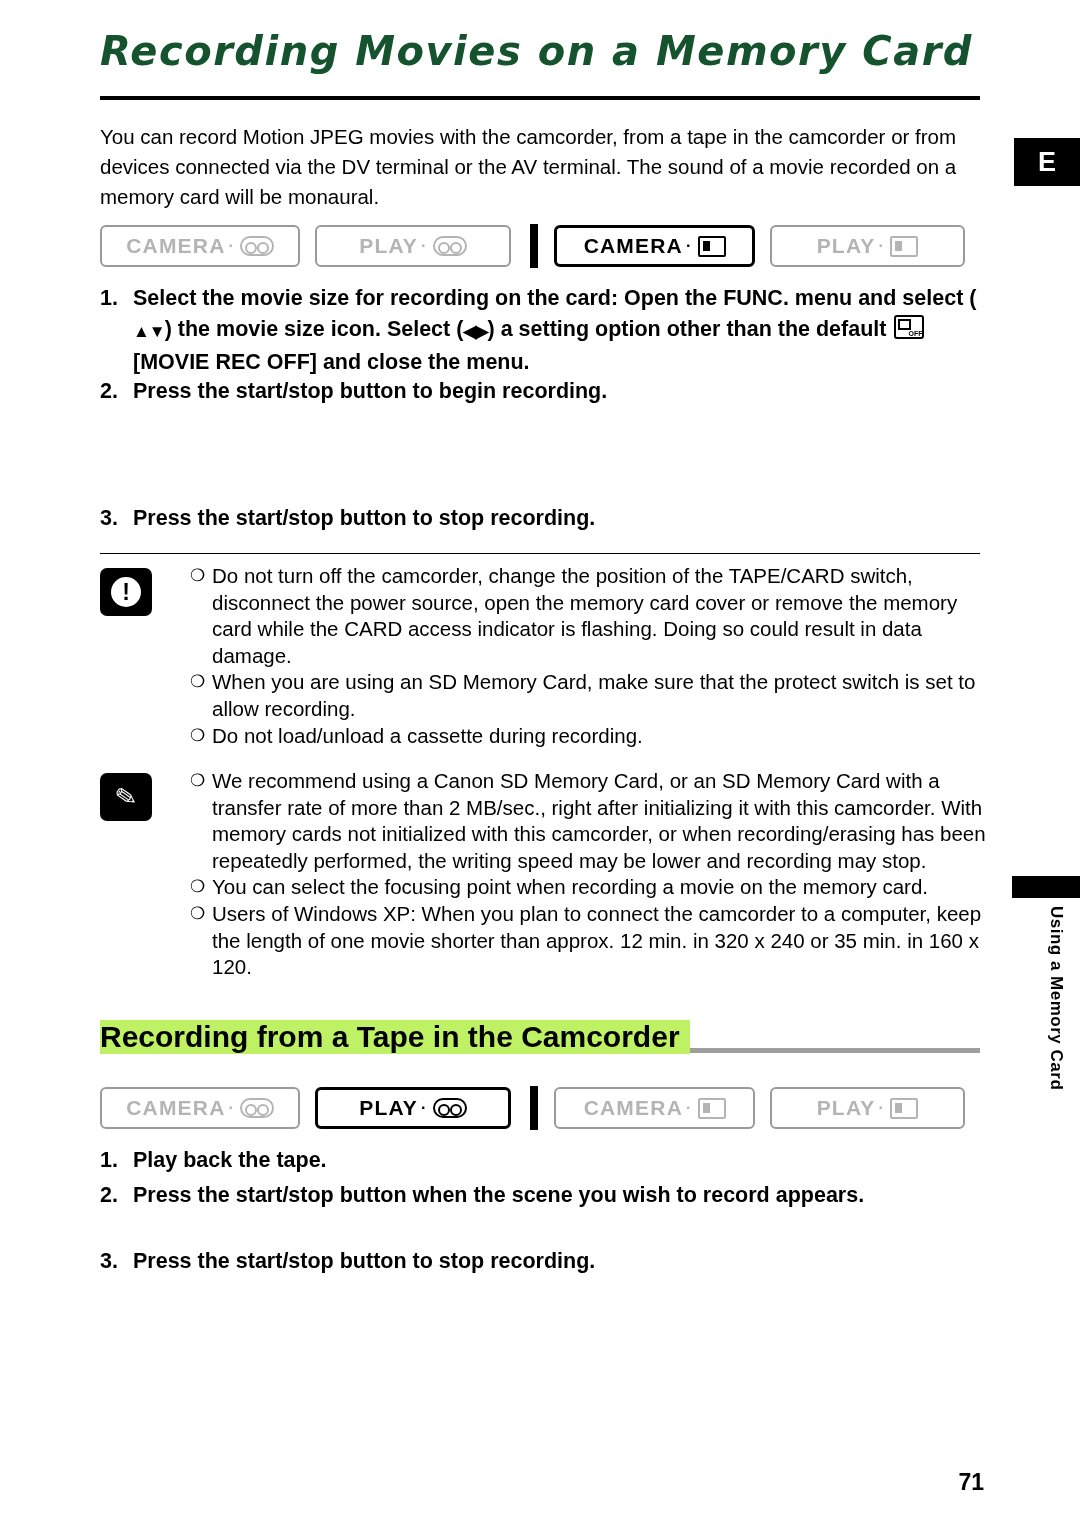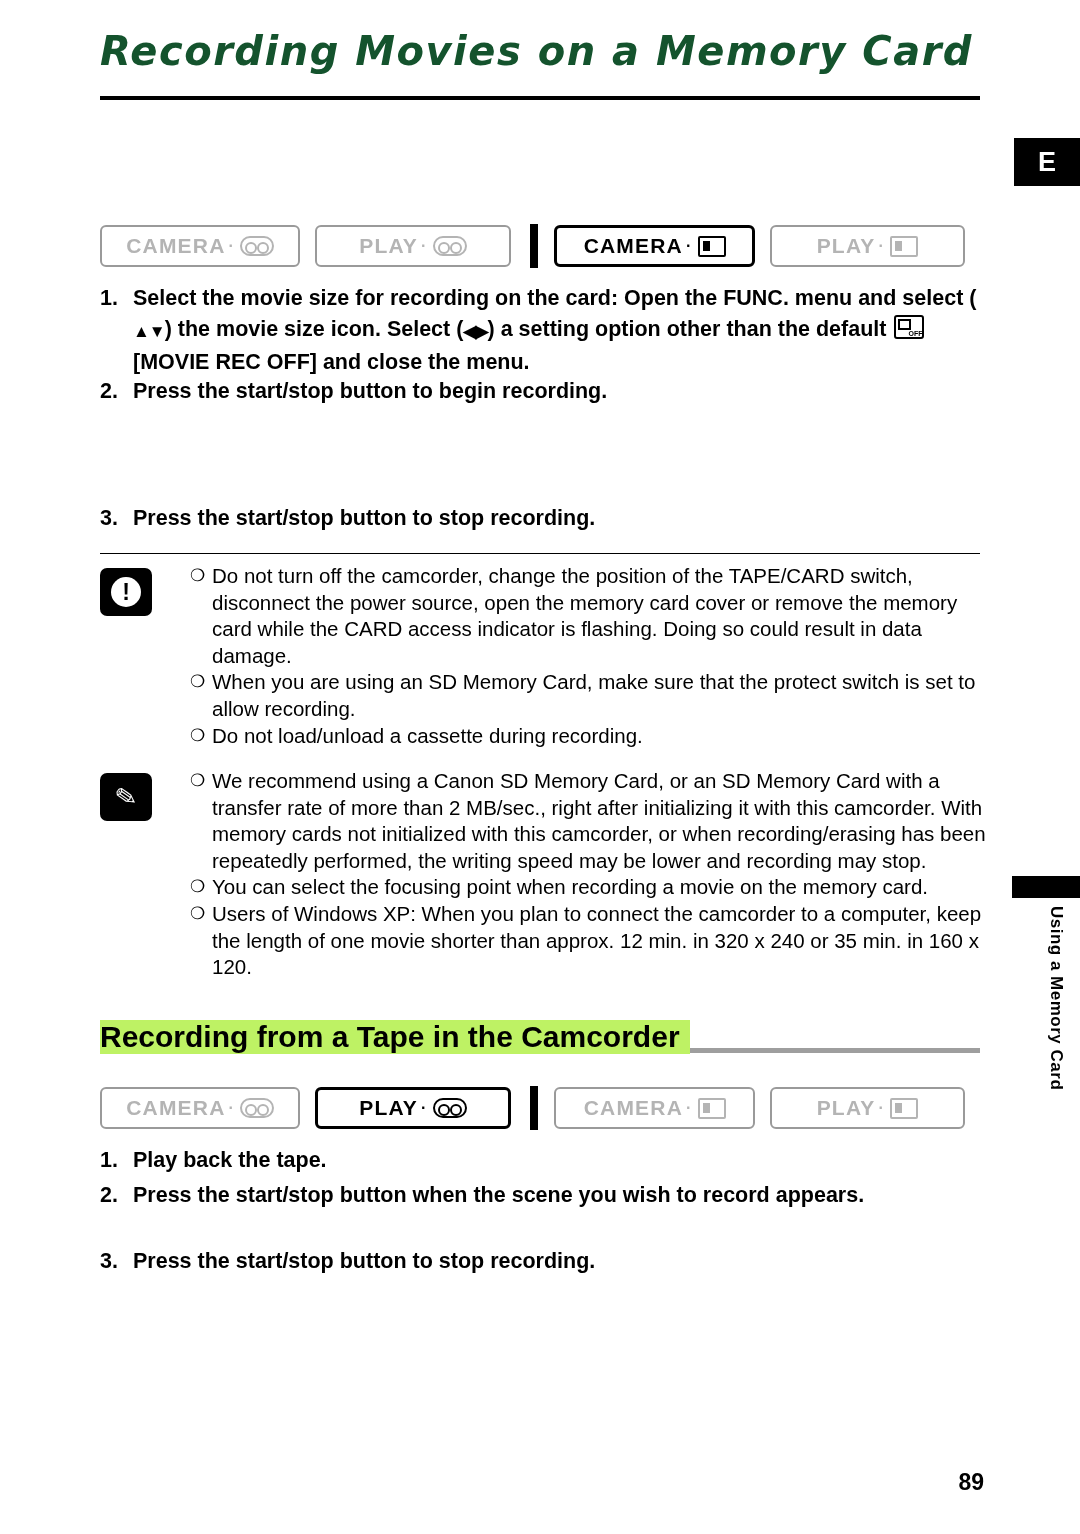--- a/index.html
+++ b/index.html
@@ -71,20 +71,21 @@
   }
 
   
   .modes {
     position: absolute;
     left: 100px;
     width: 880px;
     height: 44px;
     display: flex;
     align-items: center;
+    justify-content: flex-end;
   }
   .modes.row1 { top: 224px; }
   .modes.row2 { top: 1086px; }
 
   .badge {
     box-sizing: border-box;
     height: 42px;
     border: 2px solid #9a9a9a;
     border-radius: 6px;
     display: flex;
@@ -323,20 +324,21 @@
 </head>
 <body>
 
 <div class="page">
 
   <div class="title">Recording Movies on a Memory Card</div>
   <div class="title-rule"></div>
 
   <div class="etab">E</div>
 
+  <div class="intro">You can record Motion JPEG movies with the camcorder, from a tape in the camcorder or from devices connected via the DV terminal or the AV terminal. The sound of a movie recorded on a memory card will be monaural.</div>
 
   <div class="modes row1">
     <div class="badge w1">
       <span>CAMERA</span>
       <span class="dot">·</span>
       <span class="ic ic-tape"></span>
     </div>
     <div class="badge w2">
       <span>PLAY</span>
       <span class="dot">·</span>
@@ -448,15 +450,15 @@
   </div>
   <div class="step" style="left:100px; top:1180px; width:880px;">
     <div class="num">2.</div>
     <div class="txt">Press the start/stop button when the scene you wish to record appears.</div>
   </div>
   <div class="step" style="left:100px; top:1246px; width:880px;">
     <div class="num">3.</div>
     <div class="txt">Press the start/stop button to stop recording.</div>
   </div>
 
-  <div class="pagenum">89</div>
+  <div class="pagenum">71</div>
 
 </div>
 
 </body></html>

